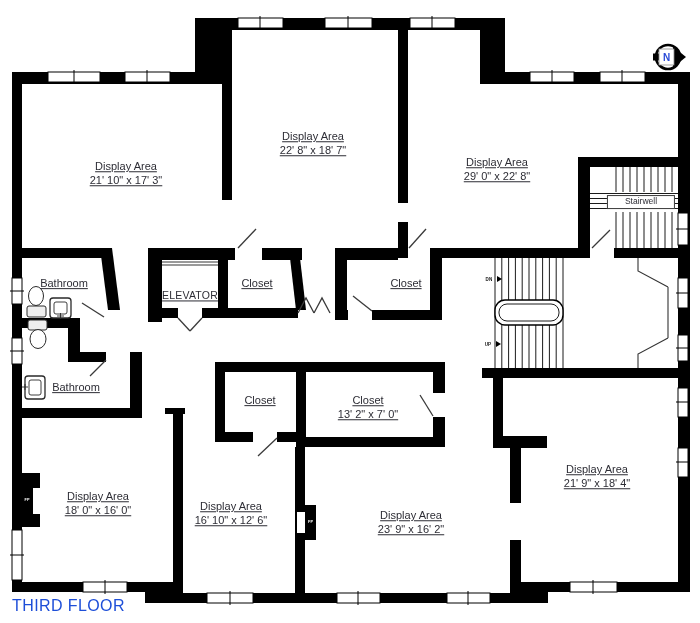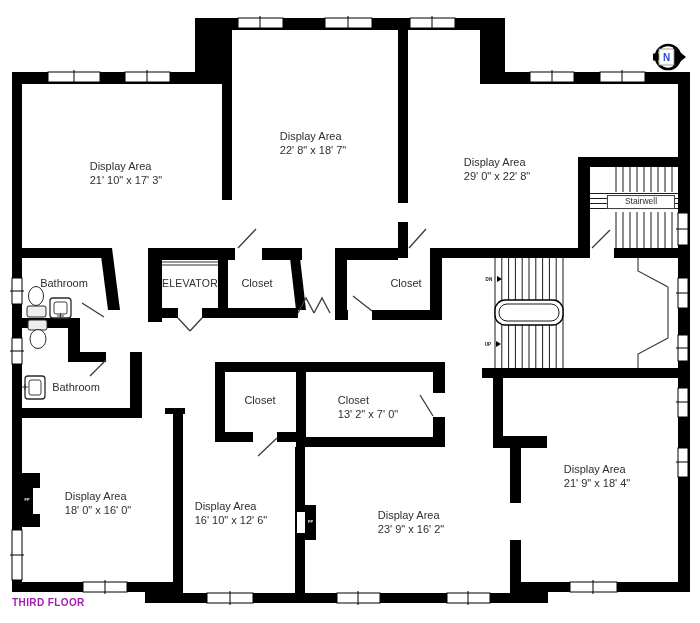--- a/index.html
+++ b/index.html
@@ -1,31 +1,31 @@
 <!DOCTYPE html>
 <html><head>
 <meta charset="utf-8">
 <style>
   html,body{margin:0;padding:0;background:#ffffff;}
   .plan{position:relative;width:700px;height:623px;background:#fff;overflow:hidden;
         font-family:"Liberation Sans",sans-serif;}
   .plan svg{position:absolute;left:0;top:0;}
-  .lbl{position:absolute;transform:translate(-50%,-50%);text-align:left;
-       font-size:11px;color:#2d2d35;line-height:1.25;white-space:nowrap;}
+  .lbl{position:absolute;transform:translate(-50%,-50%);text-align:center;
+       font-size:11px;color:#2d2d35;line-height:1.25;white-space:nowrap;text-decoration:underline;}
   .lbl .dims{display:block;}
   .lbl-elev{font-size:10.5px;letter-spacing:.2px;}
   .lbl-box{position:absolute;transform:translate(-50%,-50%);font-size:8.5px;color:#2d2d35;
            background:#fff;border:1px solid #3a3a3a;padding:0 17px;line-height:1.4;white-space:nowrap;}
   .lbl-tiny{position:absolute;transform:translate(-50%,-50%);font-size:4.5px;font-weight:bold;
             color:#111;letter-spacing:.2px;}
   .lbl-fp{position:absolute;transform:translate(-50%,-50%);font-size:3.8px;font-weight:bold;
           color:#fff;}
   .lbl-north{position:absolute;transform:translate(-50%,-50%);font-size:10px;font-weight:bold;
              color:#2a4bd7;}
-  .title{position:absolute;left:12px;top:597px;font-size:10px;color:#a21caf;letter-spacing:.4px;font-weight:bold;}
+  .title{position:absolute;left:12px;top:597px;font-size:16px;color:#1d4ed8;letter-spacing:.4px;}
 </style>
 </head>
 <body>
 
 <div class="plan">
 
   <svg width="700" height="623" viewBox="0 0 700 623">
 
     <g fill="#000" stroke="none">
 
@@ -241,21 +241,21 @@
   <div class="lbl" style="left:313px;top:144px">
     <span>Display Area</span>
     <span class="dims">22' 8" x 18' 7"</span>
   </div>
   <div class="lbl" style="left:497px;top:170px">
     <span>Display Area</span>
     <span class="dims">29' 0" x 22' 8"</span>
   </div>
   <div class="lbl-box" style="left:641px;top:202px">Stairwell</div>
   <div class="lbl" style="left:64px;top:284px">Bathroom</div>
-  <div class="lbl lbl-elev" style="left:190px;top:284px">ELEVATOR</div>
+  <div class="lbl lbl-elev" style="left:190px;top:296px">ELEVATOR</div>
   <div class="lbl" style="left:257px;top:284px">Closet</div>
   <div class="lbl" style="left:406px;top:284px">Closet</div>
   <div class="lbl" style="left:76px;top:388px">Bathroom</div>
   <div class="lbl" style="left:260px;top:401px">Closet</div>
   <div class="lbl" style="left:368px;top:408px">
     <span>Closet</span>
     <span class="dims">13' 2" x 7' 0"</span>
   </div>
   <div class="lbl" style="left:98px;top:504px">
     <span>Display Area</span>

